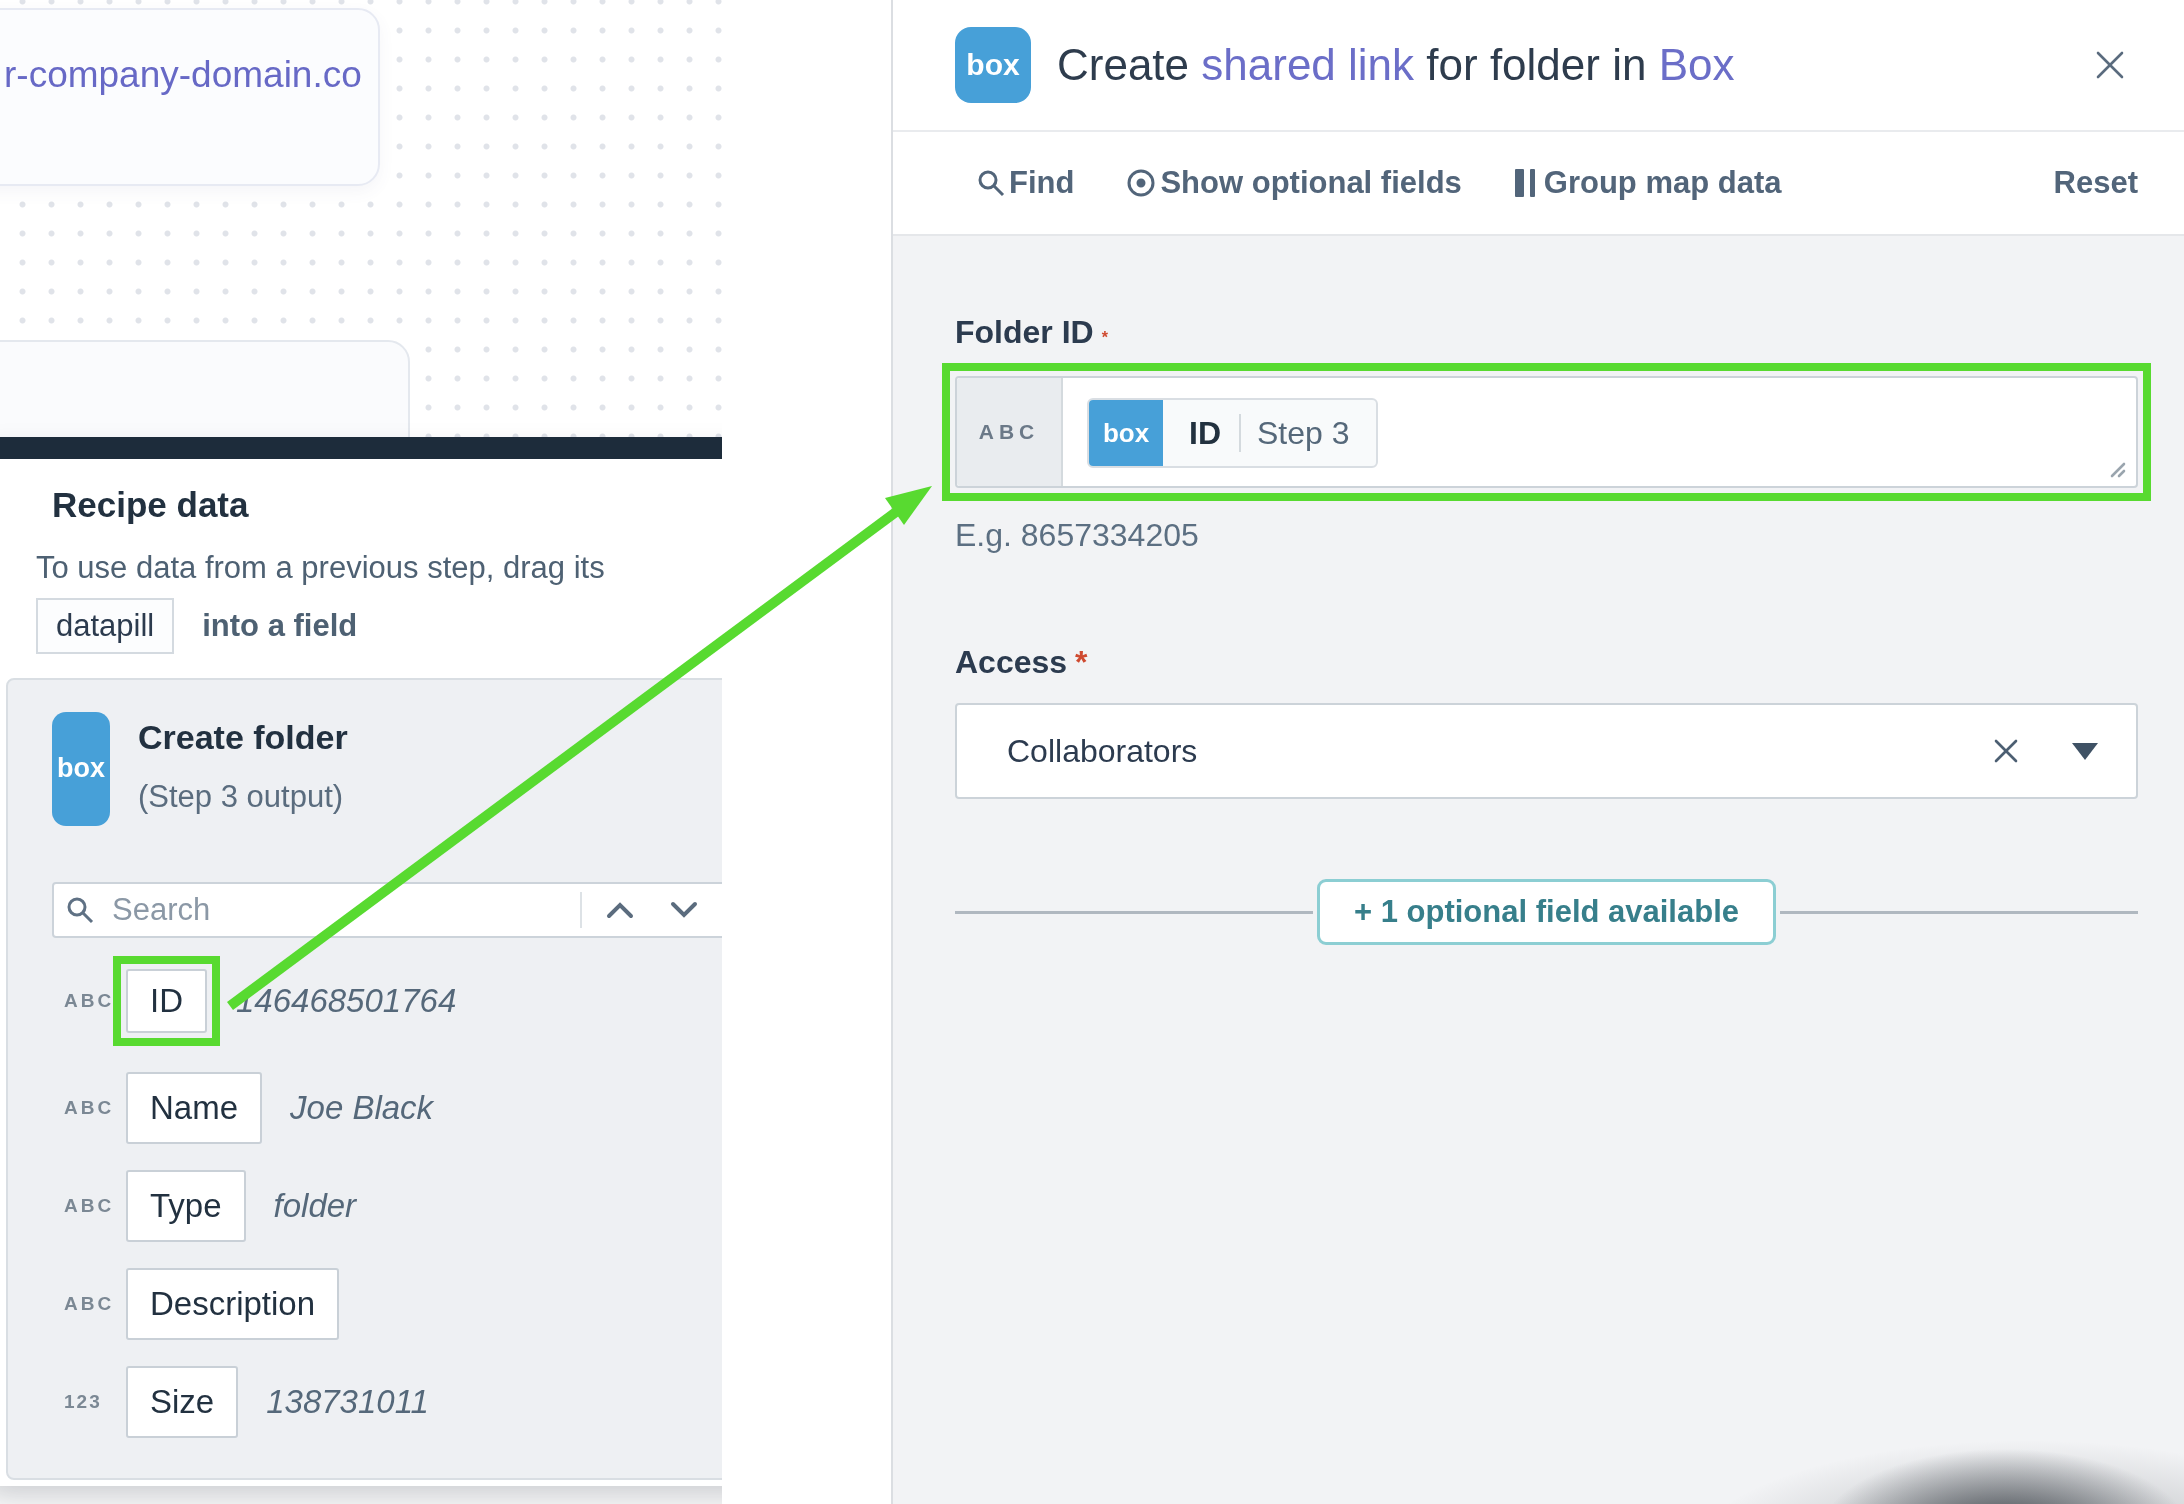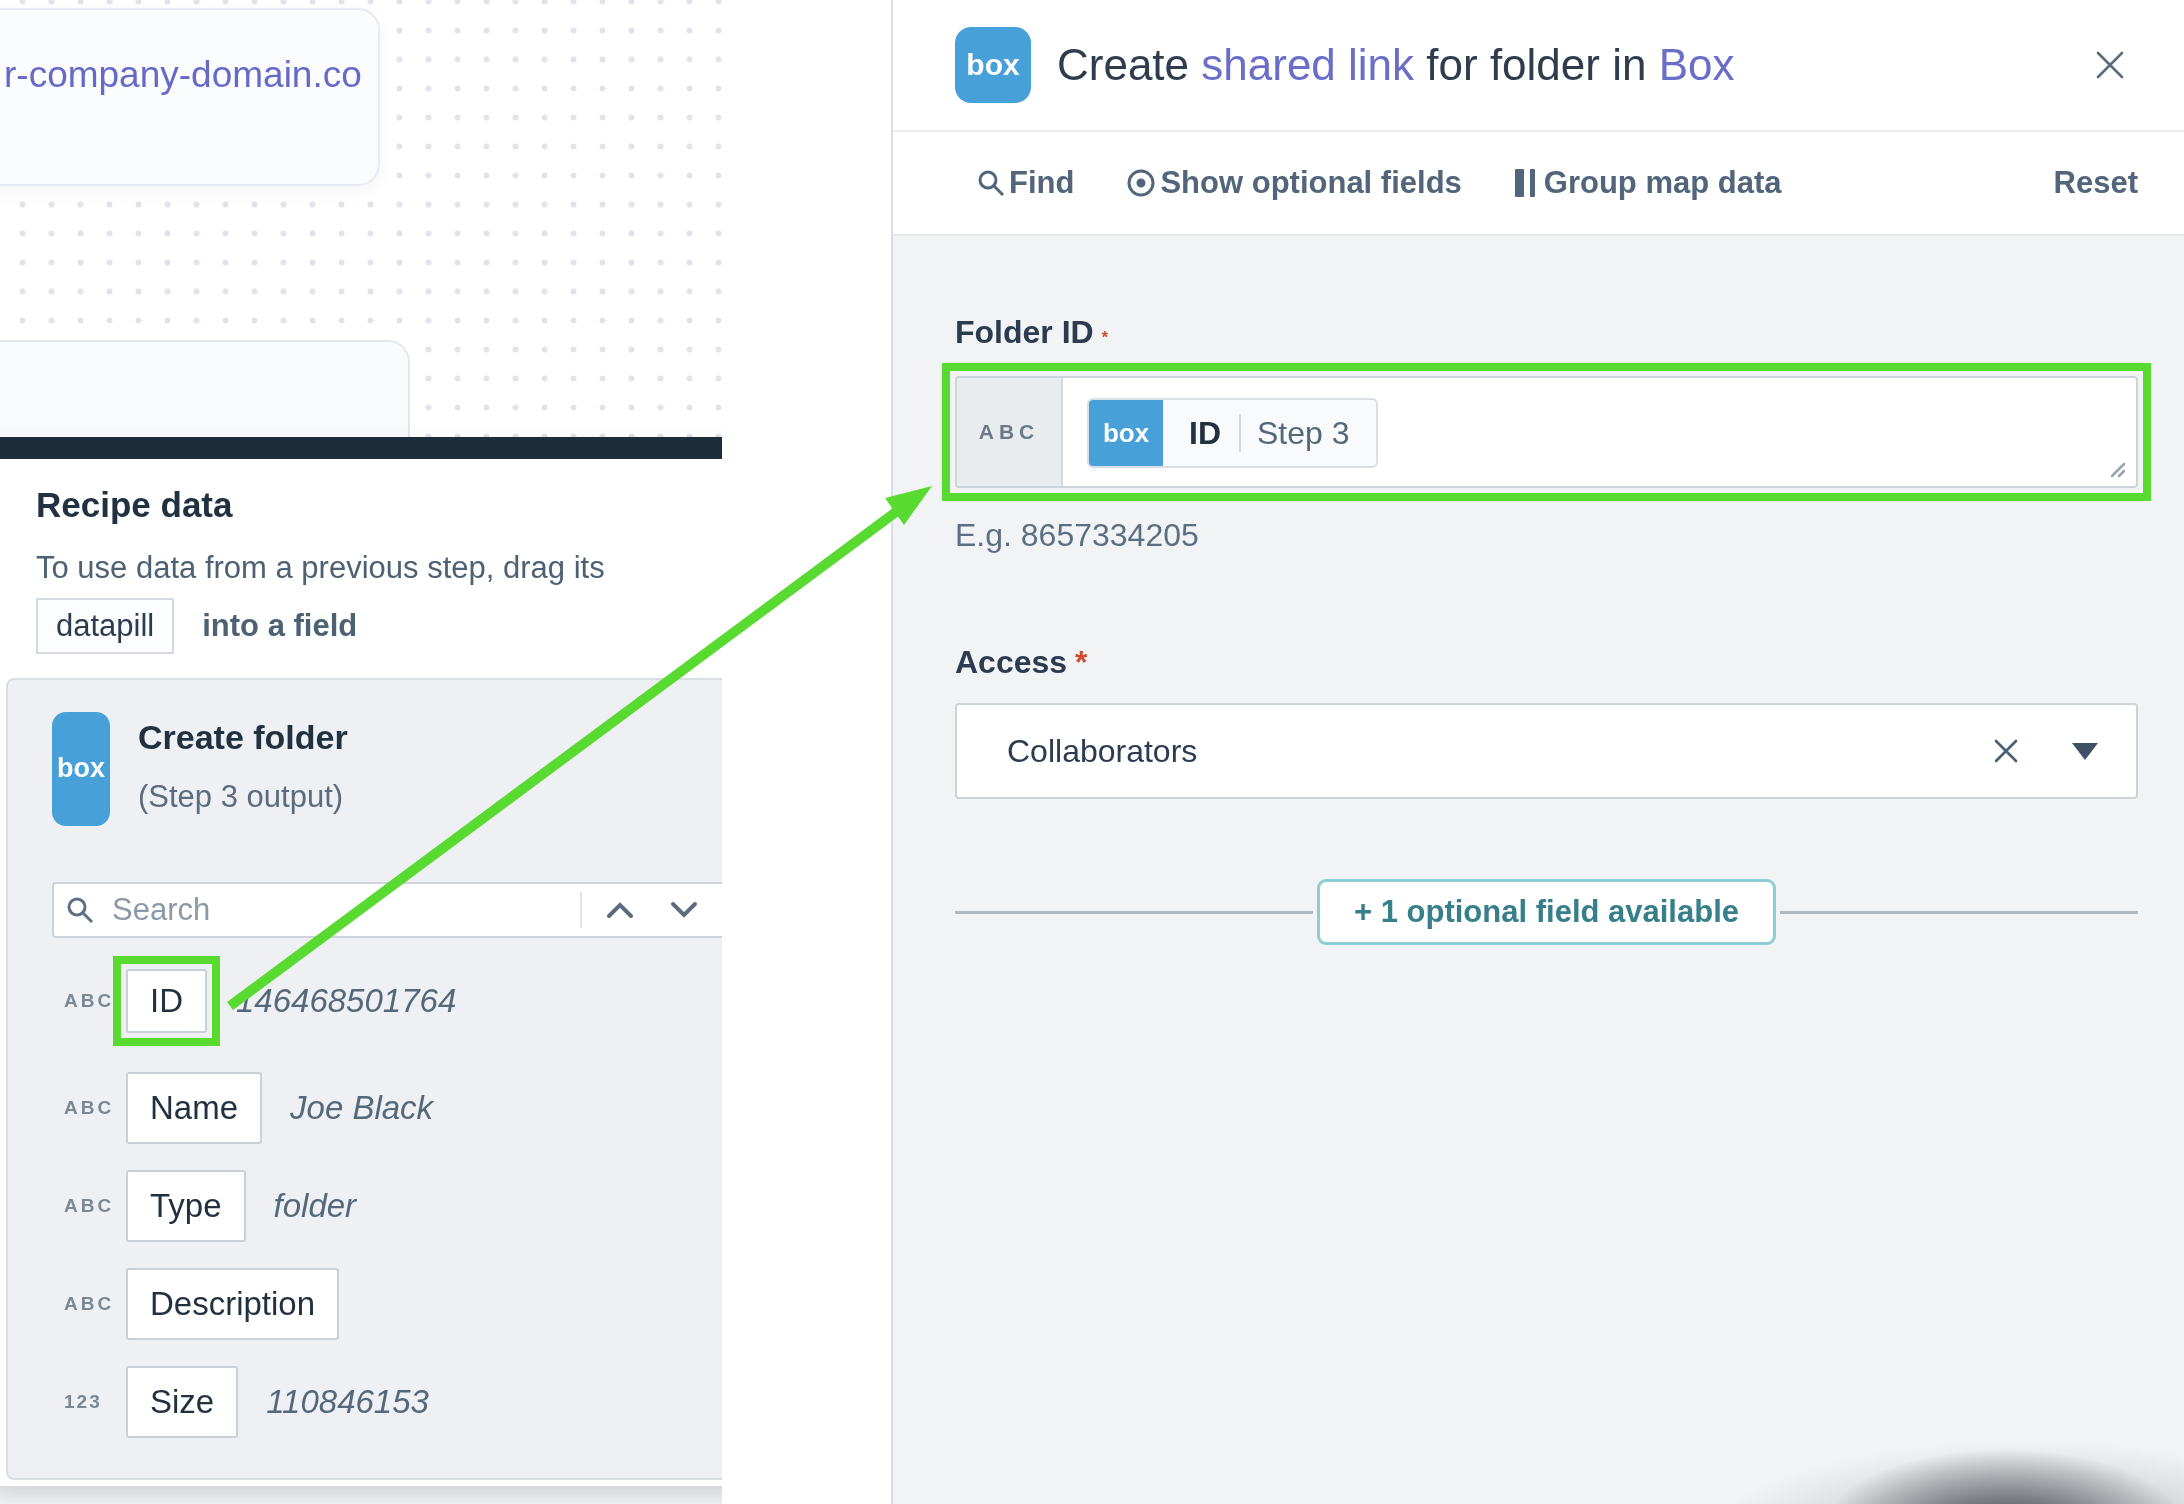--- a/index.html
+++ b/index.html
@@ -34,21 +34,21 @@
 
   .vscrollbar { position:absolute; left:872px; top:209px; width:12px; height:1003px;
     background:#b6bcc4; border-radius:7px; }
 
   
   .widget { position:absolute; left:-24px; top:437px; width:854px;
     background:#fff; border-radius:10px;
     box-shadow:0 16px 34px -6px rgba(30,40,55,.25); }
   .widget-topbar { height:22px; background:#1d2c3b; border-radius:10px 10px 0 0; }
   .widget-body { padding:26px 40px 24px 60px; background:#fff; }
-  .wb-head { display:flex; align-items:flex-start; }
+  .wb-head { display:flex; align-items:flex-start;margin-left:16px; }
   .wb-title { font-size:35px; font-weight:bold; color:#223140; }
   .drag-handle { margin-left:auto; margin-right:22px; margin-top:2px; }
   .wb-para { font-size:31px; color:#4e6173; margin-top:14px; line-height:1.25; }
   .wb-line2 { display:flex; align-items:center; margin-top:10px; }
   .chip { border:2px solid #d4dae0; background:#fcfdfe; border-radius:0;
     padding:8px 18px; font-size:31px; color:#2c3b4e; }
   .wb-line2 span.tail { margin-left:28px; font-size:31px; color:#4e6173;font-weight:bold; }
 
   .subpanel { margin:0 6px 6px 30px; background:#eef0f3; border:2px solid #d9dee3;
     border-radius:8px; padding:32px 46px 40px 44px; }
@@ -276,21 +276,21 @@
 
         <div class="prow">
           <div class="ptype">ABC</div>
           <div class="pill">Description</div>
           <div class="pvalue"></div>
         </div>
 
         <div class="prow" style="margin-bottom:0">
           <div class="ptype" style="letter-spacing:2px">123</div>
           <div class="pill">Size</div>
-          <div class="pvalue">110846153</div>
+          <div class="pvalue">138731011</div>
         </div>
       </div>
     </div>
   </div>
 </div>
 
 <div class="rpanel">
 
   <div class="rp-header">
     <div class="app-icon">

